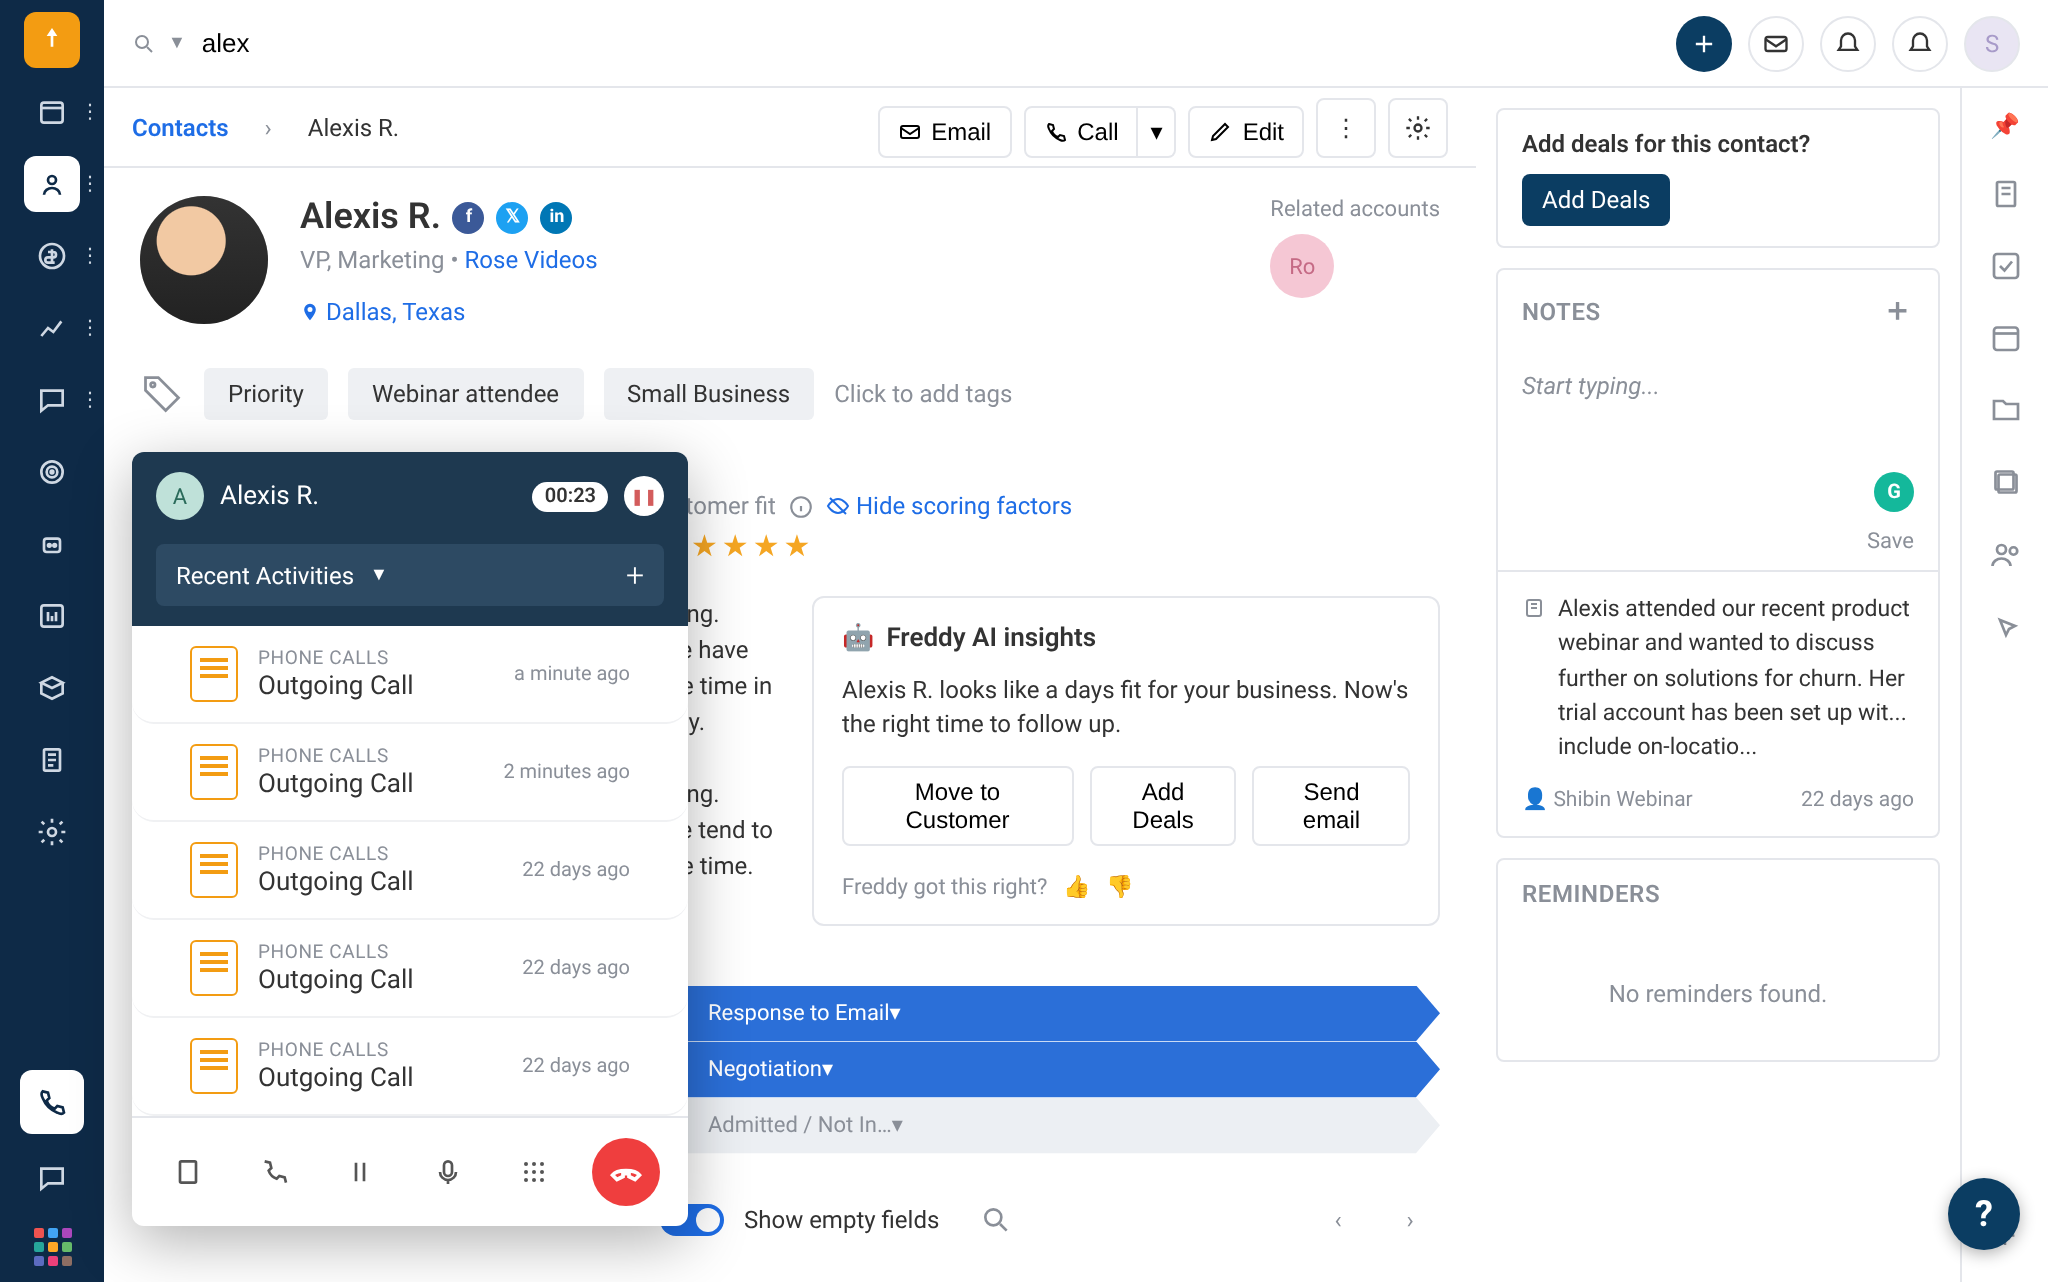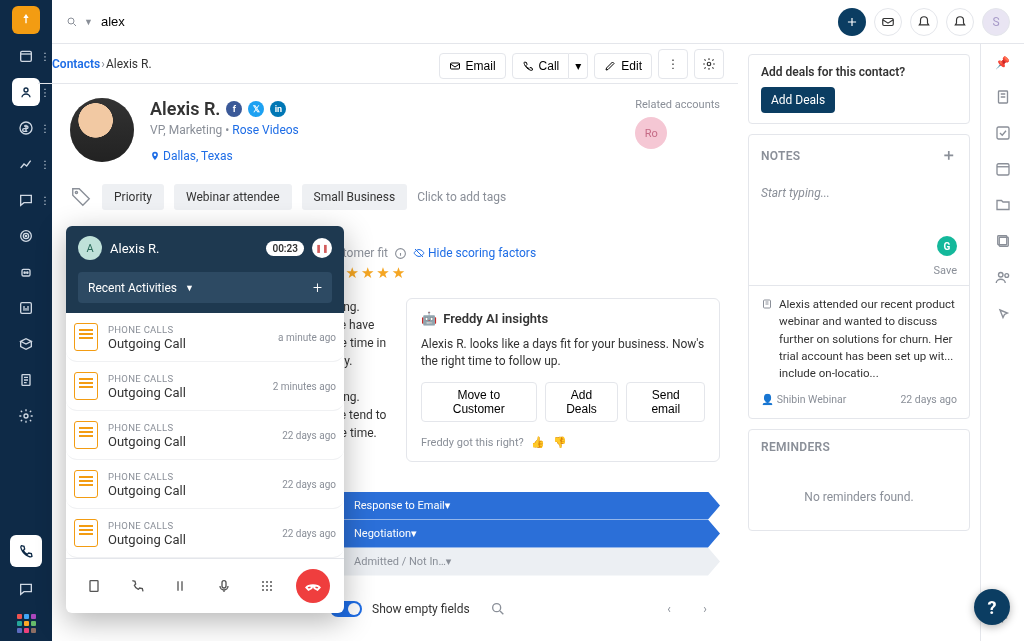--- a/index.html
+++ b/index.html
@@ -31,21 +31,21 @@
   .apps-icon span{width:5px;height:5px;border-radius:1px;}
   
   .topbar{position:absolute;left:52px;top:0;right:0;height:44px;display:flex;align-items:center;padding:0 14px;border-bottom:1px solid var(--border);background:#fff;}
   .search-wrap{display:flex;align-items:center;gap:6px;color:var(--muted);}
   .search-wrap input{border:0;outline:0;font-size:13px;}
   .top-actions{margin-left:auto;display:flex;align-items:center;gap:8px;}
   .circ-btn{width:28px;height:28px;border-radius:50%;display:flex;align-items:center;justify-content:center;border:1px solid var(--border);cursor:pointer;}
   .circ-btn.add{background:#0b3d62;color:#fff;border:0;}
   .avatar-s{background:#e9e5f3;color:#a89bc9;}
   
-  .subheader{position:absolute;left:38px;top:44px;right:286px;height:40px;border-bottom:1px solid var(--border);display:flex;align-items:center;padding:0 14px;gap:1px;}
+  .subheader{position:absolute;left:52px;top:44px;right:286px;height:40px;border-bottom:1px solid var(--border);display:flex;align-items:center;padding:0 14px;gap:18px;}
   .crumb-contacts{color:var(--blue);font-weight:600;cursor:pointer;}
   .crumb-sep{color:var(--muted);}
   .crumb-name{color:var(--text);}
   .subheader-actions{margin-left:auto;display:flex;align-items:flex-end;gap:6px;}
   .btn{display:inline-flex;align-items:center;gap:5px;border:1px solid var(--border);padding:5px 9px;border-radius:4px;background:#fff;cursor:pointer;font-size:12px;}
   .btn svg{width:12px;height:12px;}
   .split-btn{display:inline-flex;}
   .split-btn .btn:first-child{border-radius:4px 0 0 4px;}
   .split-btn .btn:last-child{border-radius:0 4px 4px 0;border-left:0;padding:5px 6px;}
   .icon-btn{width:30px;height:30px;display:inline-flex;align-items:center;justify-content:center;border:1px solid var(--border);border-radius:4px;cursor:pointer;}
@@ -112,21 +112,21 @@
   
   .call-overlay{position:absolute;left:66px;top:226px;width:278px;background:#fff;border-radius:6px;box-shadow:0 8px 30px rgba(0,0,0,.3);overflow:hidden;z-index:50;}
   .call-head{background:#1e3950;color:#fff;padding:10px 12px;}
   .call-head-top{display:flex;align-items:center;gap:8px;}
   .call-avatar{width:24px;height:24px;border-radius:50%;background:#bfe1d9;color:#2a6a5a;display:flex;align-items:center;justify-content:center;font-size:11px;}
   .call-timer{margin-left:auto;background:#fff;color:#333;padding:2px 6px;border-radius:10px;font-size:10px;font-weight:600;}
   .call-pause{width:20px;height:20px;border-radius:50%;background:#fff;color:#d35c5c;display:flex;align-items:center;justify-content:center;font-size:8px;}
   .call-recent{margin-top:12px;display:flex;align-items:center;gap:8px;background:#2d4a63;padding:6px 10px;border-radius:4px;font-size:12px;}
   .call-recent .add{margin-left:auto;font-size:16px;font-weight:300;}
   .call-list{background:#fff;}
-  .call-item{display:flex;align-items:center;gap:10px;padding:10px 8px;border-bottom:1px solid #f0f1f3;border-radius:11px;}
+  .call-item{display:flex;align-items:center;gap:10px;padding:10px 29px;border-bottom:1px solid #f0f1f3;border-radius:11px;}
   .call-item-icon{width:24px;height:28px;border:1.5px solid #f39c12;border-radius:3px;position:relative;}
   .call-item-icon::before{content:"";position:absolute;left:4px;right:4px;top:5px;height:1.5px;background:#f39c12;box-shadow:0 4px 0 #f39c12,0 8px 0 #f39c12;}
   .call-item-info{flex:1;}
   .call-item-cat{font-size:9.5px;color:var(--muted);letter-spacing:.3px;}
   .call-item-title{font-size:13px;color:var(--text);margin-top:1px;}
   .call-item-time{font-size:10px;color:var(--muted);}
   .call-controls{display:flex;align-items:center;justify-content:space-around;padding:10px 6px;border-top:1px solid var(--border);}
   .call-controls .ctl{width:28px;height:28px;display:flex;align-items:center;justify-content:center;color:#555;cursor:pointer;}
   .call-controls .hangup{width:34px;height:34px;border-radius:50%;background:var(--red);color:#fff;}
   

